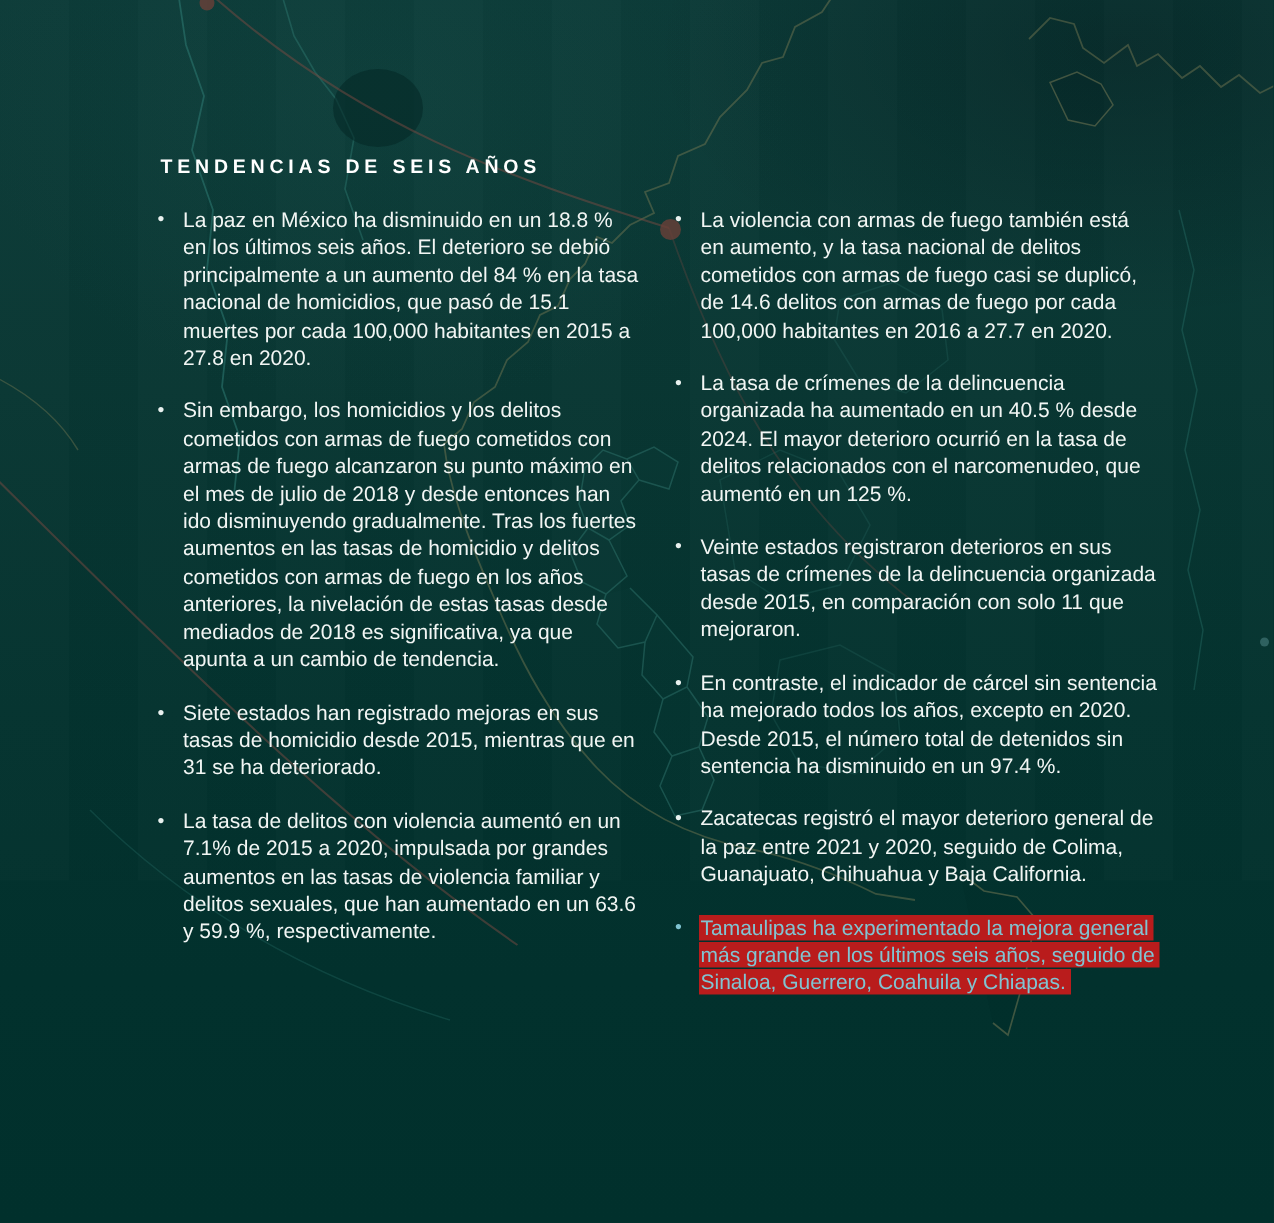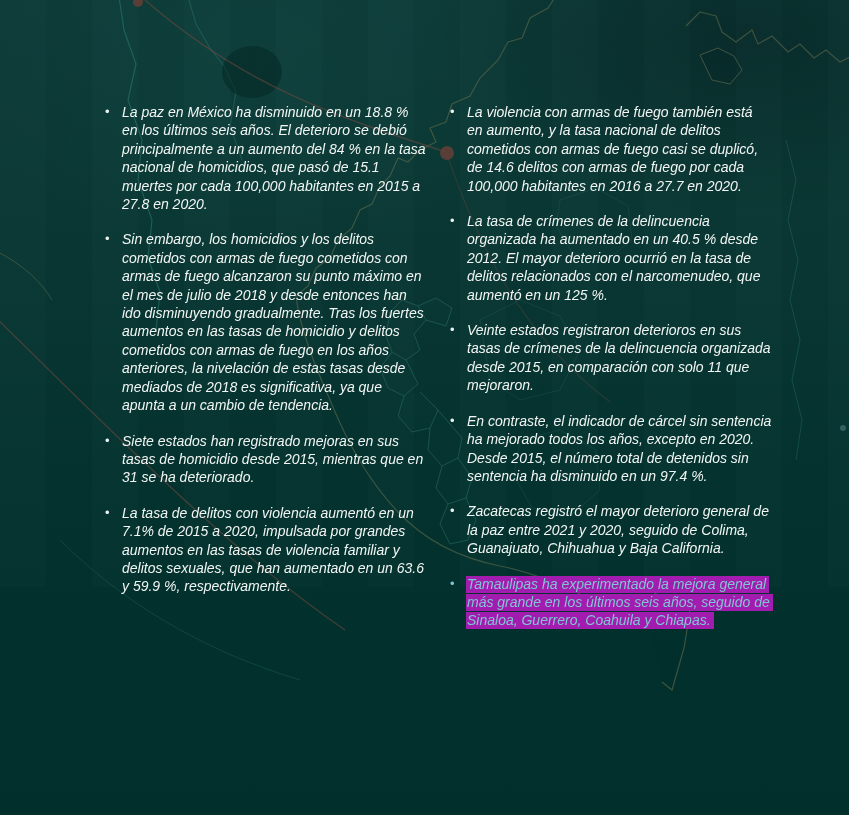--- a/index.html
+++ b/index.html
@@ -50,26 +50,26 @@
     margin: 0 0 17px 0;
     font-size: 14px;
     line-height: 18.4px;
   }
   .marker {
     flex: 0 0 17px;
     font-size: 13px;
     line-height: 18.4px;
     color: #E9F1EF;
   }
-  p.bullet-text { margin: 0; font-style: italic; }
+  p.bullet-text { margin: 0; }
   
   li.highlighted .marker { color: #7FC3D1; }
   .hl {
     color: #81C4D2;
-    background: #a21caf;
+    background: #b91c1c;
     box-decoration-break: clone;
     -webkit-box-decoration-break: clone;
     padding: 0 3px 1px 1px;
     margin-left: -1px;
   }
 </style>
 </head>
 <body>
 
 <div class="bg"></div>
@@ -109,20 +109,21 @@
 
   <path d="M136,-8 C240,86 340,118 446,152" fill="none" stroke="#7A4A42" stroke-width="1.4" opacity="0.5"></path>
   <path d="M446,152 C478,244 520,334 610,402" fill="none" stroke="#7A4A42" stroke-width="1.2" opacity="0.3"></path>
   <path d="M-24,298 C100,420 220,544 345,630" fill="none" stroke="#7A4A42" stroke-width="1.4" opacity="0.5"></path>
   <circle cx="447" cy="153" r="7" fill="#6A4038" opacity="0.8"></circle>
   <circle cx="138" cy="2" r="5" fill="#6A4038" opacity="0.8"></circle>
   <circle cx="843" cy="428" r="3" fill="#4A7F7F" opacity="0.6"></circle>
 </svg>
 
 <div class="content">
+  <h2 class="section-title">TENDENCIAS DE SEIS AÑOS</h2>
 
   <div class="columns">
 
     <div class="col">
       <ul class="bullets">
         <li class="bullet-item">
           <span class="marker">•</span>
           <p class="bullet-text">La paz en México ha disminuido en un 18.8 % en los últimos seis años. El deterioro se debió principalmente a un aumento del 84 % en la tasa nacional de homicidios, que pasó de 15.1 muertes por cada 100,000 habitantes en 2015 a 27.8 en 2020.</p>
         </li>
         <li class="bullet-item">
@@ -141,21 +142,21 @@
     </div>
 
     <div class="col">
       <ul class="bullets">
         <li class="bullet-item">
           <span class="marker">•</span>
           <p class="bullet-text">La violencia con armas de fuego también está en aumento, y la tasa nacional de delitos cometidos con armas de fuego casi se duplicó, de 14.6 delitos con armas de fuego por cada 100,000 habitantes en 2016 a 27.7 en 2020.</p>
         </li>
         <li class="bullet-item">
           <span class="marker">•</span>
-          <p class="bullet-text">La tasa de crímenes de la delincuencia organizada ha aumentado en un 40.5 % desde 2012. El mayor deterioro ocurrió en la tasa de delitos relacionados con el narcomenudeo, que aumentó en un 125 %.</p>
+          <p class="bullet-text">La tasa de crímenes de la delincuencia organizada ha aumentado en un 40.5 % desde 2024. El mayor deterioro ocurrió en la tasa de delitos relacionados con el narcomenudeo, que aumentó en un 125 %.</p>
         </li>
         <li class="bullet-item">
           <span class="marker">•</span>
           <p class="bullet-text">Veinte estados registraron deterioros en sus tasas de crímenes de la delincuencia organizada desde 2015, en comparación con solo 11 que mejoraron.</p>
         </li>
         <li class="bullet-item">
           <span class="marker">•</span>
           <p class="bullet-text">En contraste, el indicador de cárcel sin sentencia ha mejorado todos los años, excepto en 2020. Desde 2015, el número total de detenidos sin sentencia ha disminuido en un 97.4 %.</p>
         </li>
         <li class="bullet-item">

